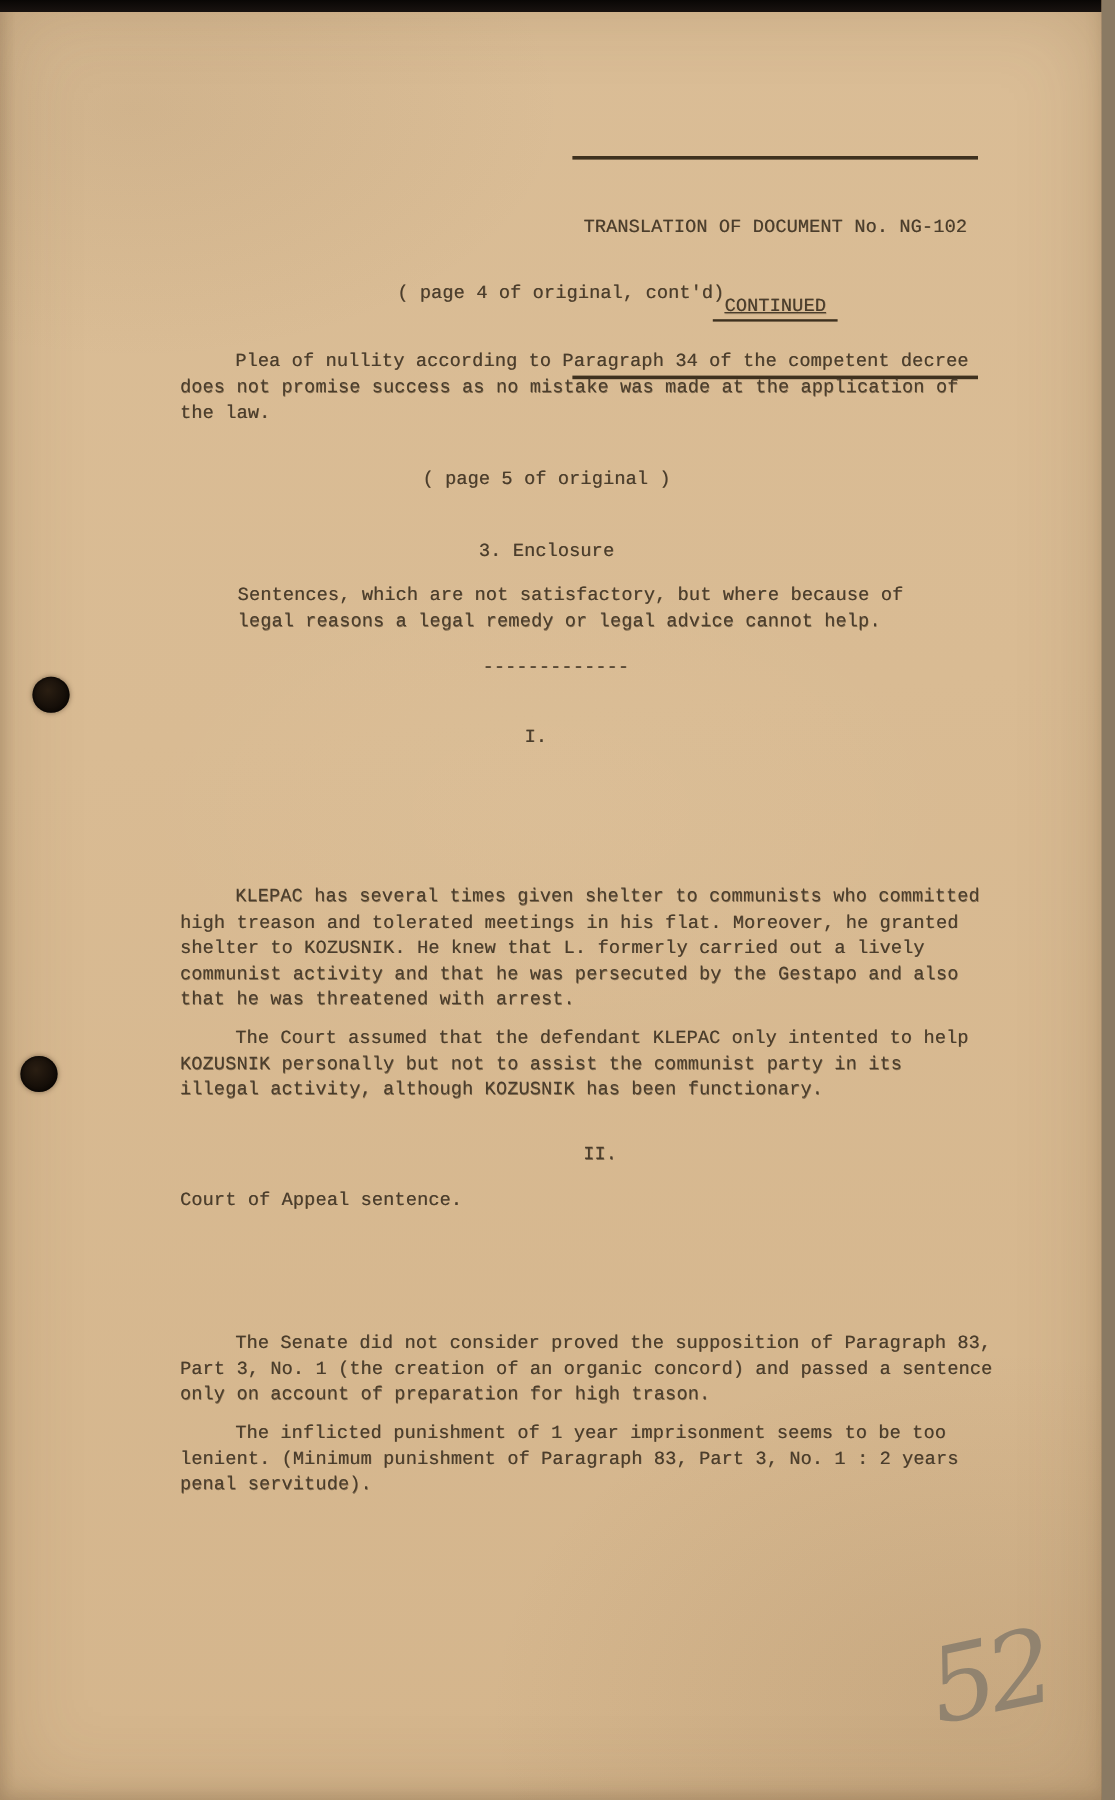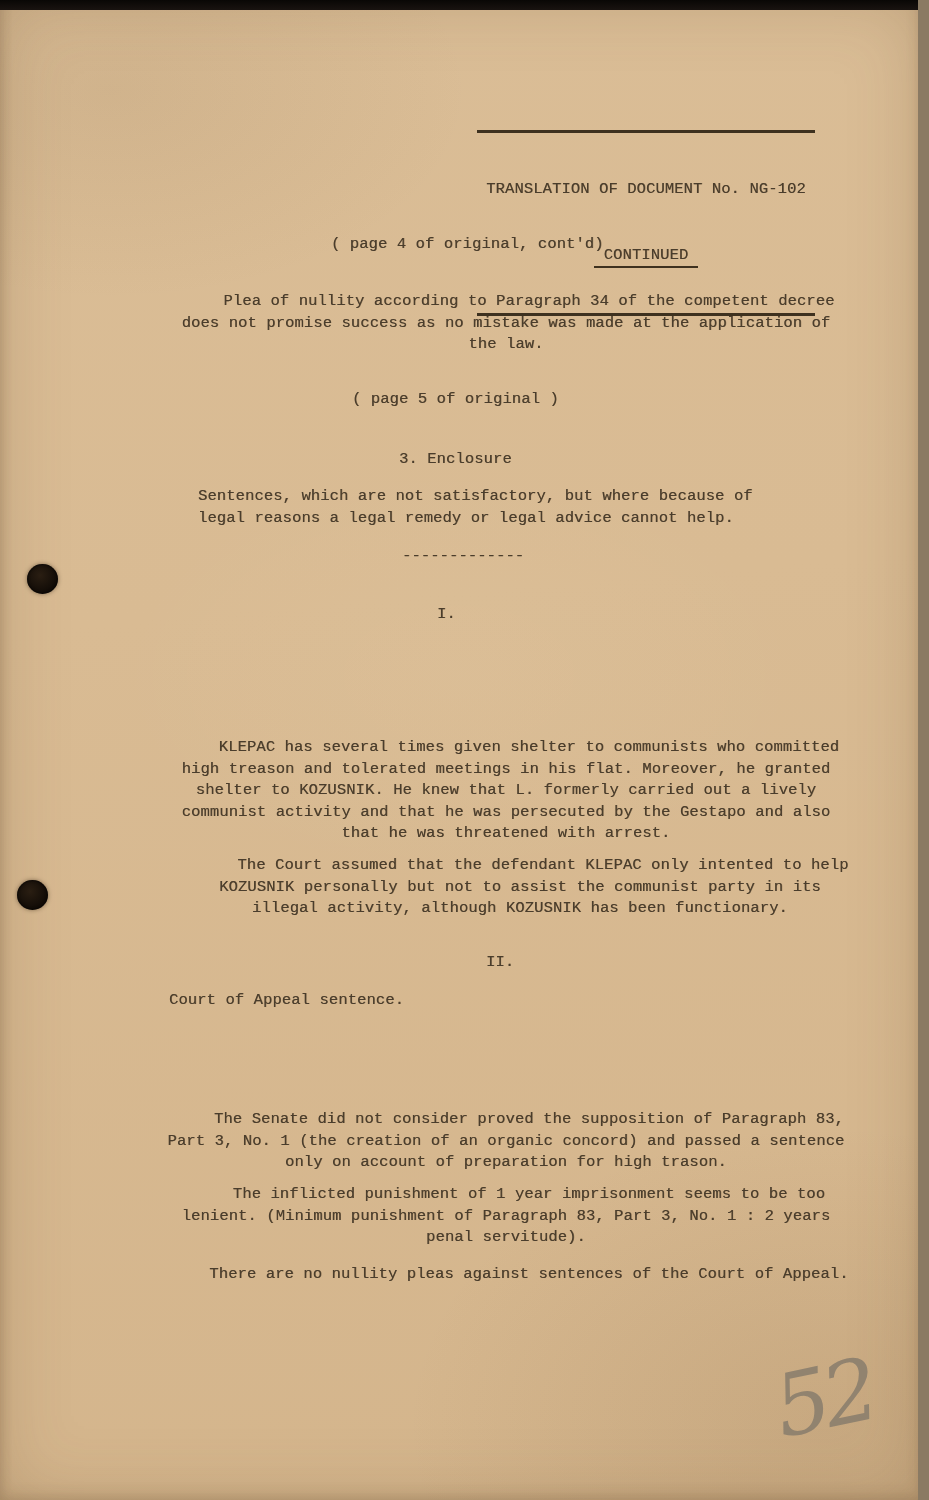--- a/index.html
+++ b/index.html
@@ -32,33 +32,34 @@
   .txt {
     position: absolute;
     font-size: 15.5px;
     line-height: 21.5px;
     color: #4a3d2c;
     white-space: pre-wrap;
     text-shadow: 0.4px 0.4px 0.5px rgba(62, 46, 26, 0.55);
     letter-spacing: 0.1px;
   }
   .indent { text-indent: 46px; }
-  .para { width: 712px; text-align: center; }
+  .para { width: 712px; }
   .header-block {
     border-top: 3px solid #3e311f;
     border-bottom: 3px solid #3e311f;
     text-align: center;
     padding: 3px 2px 2px 2px;
     width: 338px;
   }
   .header-sub {
     display: inline-block;
     border-bottom: 2px solid #3e311f;
     padding: 0 10px 0 10px;
     margin-top: 1px;
+    text-decoration: underline;
   }
   .hole {
     position: absolute;
     width: 31px;
     height: 30px;
     border-radius: 50%;
     background: radial-gradient(circle at 42% 38%, #2a1e12 0%, #120c07 65%, #0a0704 100%);
     box-shadow: 0 0 4px rgba(40, 25, 12, 0.5), inset 0 0 3px #000;
   }
   .pencil {
@@ -107,34 +108,33 @@
   <div class="txt" style="top:604px; left:437px;">I.</div>
 
 
 
   <div class="txt para indent" style="top:737px; left:150px;">KLEPAC has several times given shelter to communists who committed
 high treason and tolerated meetings in his flat. Moreover, he granted
 shelter to KOZUSNIK. He knew that L. formerly carried out a lively
 communist activity and that he was persecuted by the Gestapo and also
 that he was threatened with arrest.</div>
 
-  <div class="txt para indent" style="top:855px; left:164px;">The Court assumed that the defendant KLEPAC only intented to help
+  <div class="txt para indent" style="top:855px; left:150px;">The Court assumed that the defendant KLEPAC only intented to help
 KOZUSNIK personally but not to assist the communist party in its
 illegal activity, although KOZUSNIK has been functionary.</div>
 
   <div class="txt" style="top:952px; left:438px;margin-left:48px;">II.</div>
 
-  <div class="txt" style="top:990px; left:150px;margin-left:19px;">Court of Appeal sentence.</div>
+  <div class="txt" style="top:990px; left:150px;">Court of Appeal sentence.</div>
 
 
   <div class="txt para indent" style="top:1109px; left:150px;">The Senate did not consider proved the supposition of Paragraph 83,
 Part 3, No. 1 (the creation of an organic concord) and passed a sentence
 only on account of preparation for high trason.</div>
 
   <div class="txt para indent" style="top:1184px; left:150px;">The inflicted punishment of 1 year imprisonment seems to be too
 lenient. (Minimum punishment of Paragraph 83, Part 3, No. 1 : 2 years
 penal servitude).</div>
 
-  <div class="txt para indent" style="top:1264px; left:150px;">There are no nullity pleas against sentences of the Court of Appeal.</div>
 
   <div class="pencil" style="top:1348px; left:775px;">52</div>
 
 </div>
 
 </body></html>

